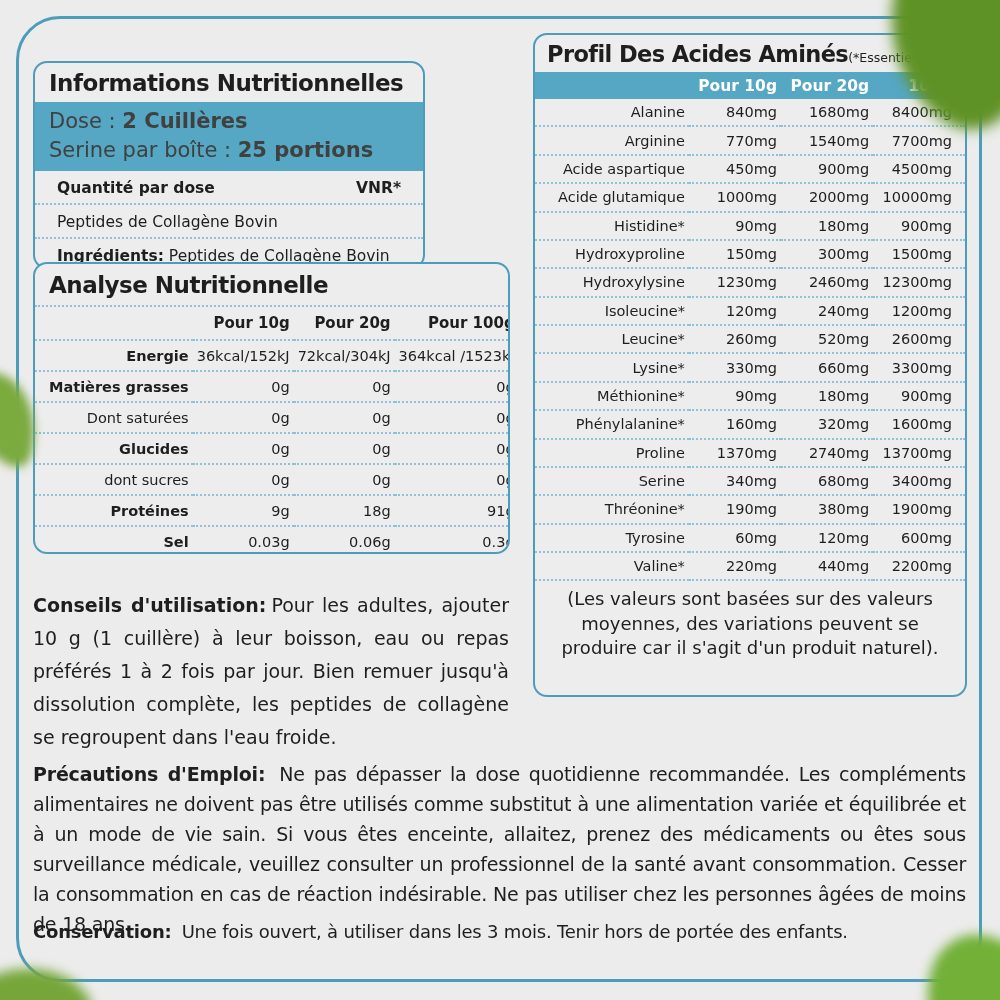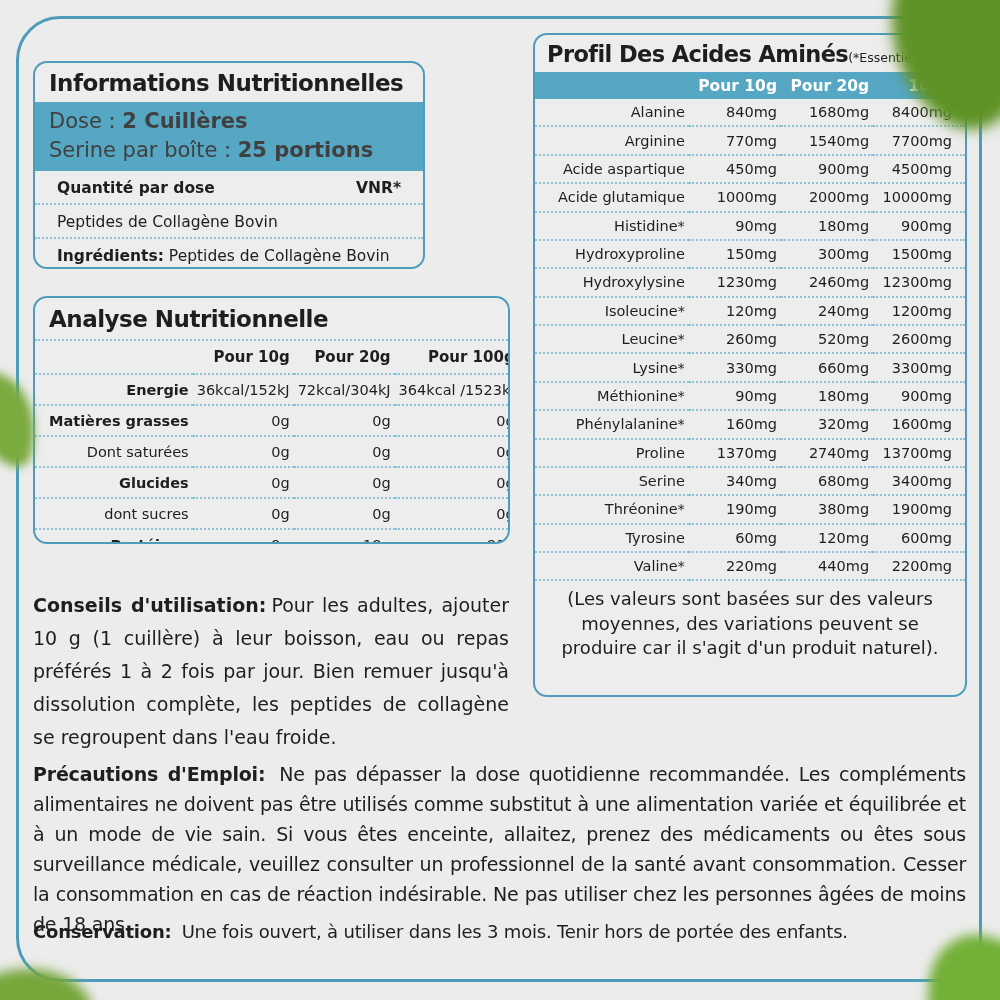--- a/index.html
+++ b/index.html
@@ -40,21 +40,21 @@
   .tbl th,.tbl td{
     font-size:14.5px;padding:6px 4px;white-space:nowrap;
     border-bottom:2px dotted #8fc2d8;
   }
   .tbl th:first-child,.tbl td:first-child{text-align:right;padding-left:14px;}
   .tbl th:not(:first-child),.tbl td:not(:first-child){text-align:right;}
   .tbl th:last-child,.tbl td:last-child{padding-right:13px;}
   td.b{font-weight:bold;}
 
   
-  .analysis-box{left:33px;top:262px;width:477px;height:248px;margin-top:34px;}
+  .analysis-box{left:33px;top:262px;width:477px;height:292px;}
   .analysis-box h2{font-size:23px;padding:8px 14px 7px;border-bottom:2px dotted #8fc2d8;}
   .analysis-tbl thead th{font-weight:bold;font-size:15px;padding:7px 4px;}
   .analysis-tbl td{padding:6.5px 4px;}
   .analysis-tbl tbody tr:last-child td{border-bottom:none;}
 
   
   .amino-box{left:533px;top:33px;width:434px;height:664px;}
   .amino-title{display:flex;align-items:baseline;padding:6px 12px 5px;white-space:nowrap;}
   .amino-title h2{font-size:22.5px;letter-spacing:-0.6px;}
   .amino-title .note{font-size:12.5px;}

